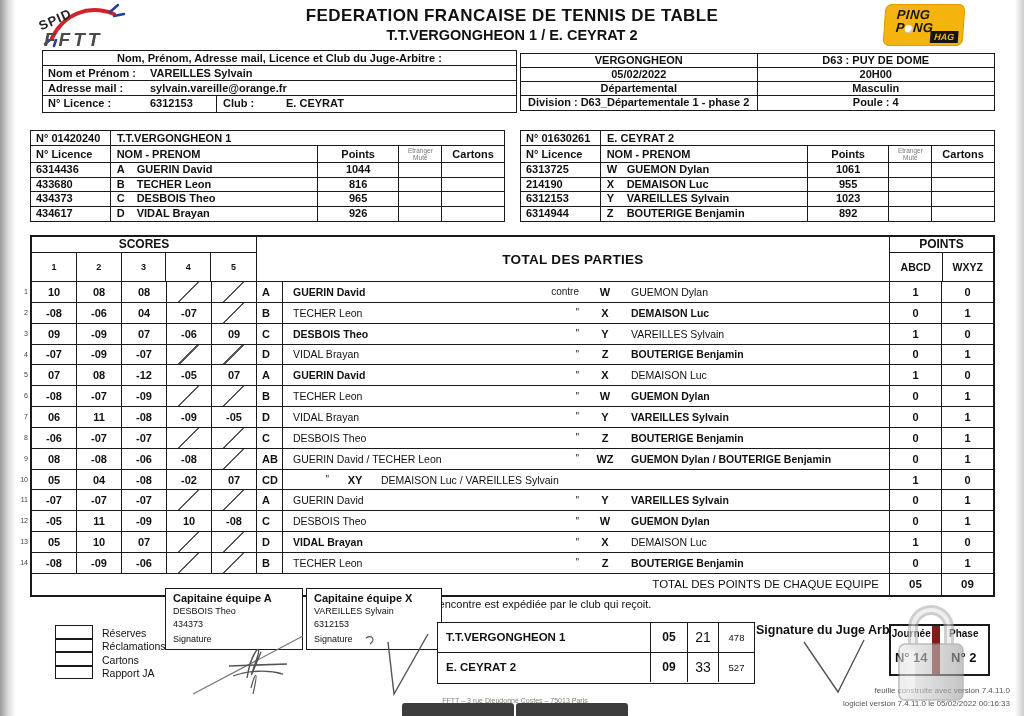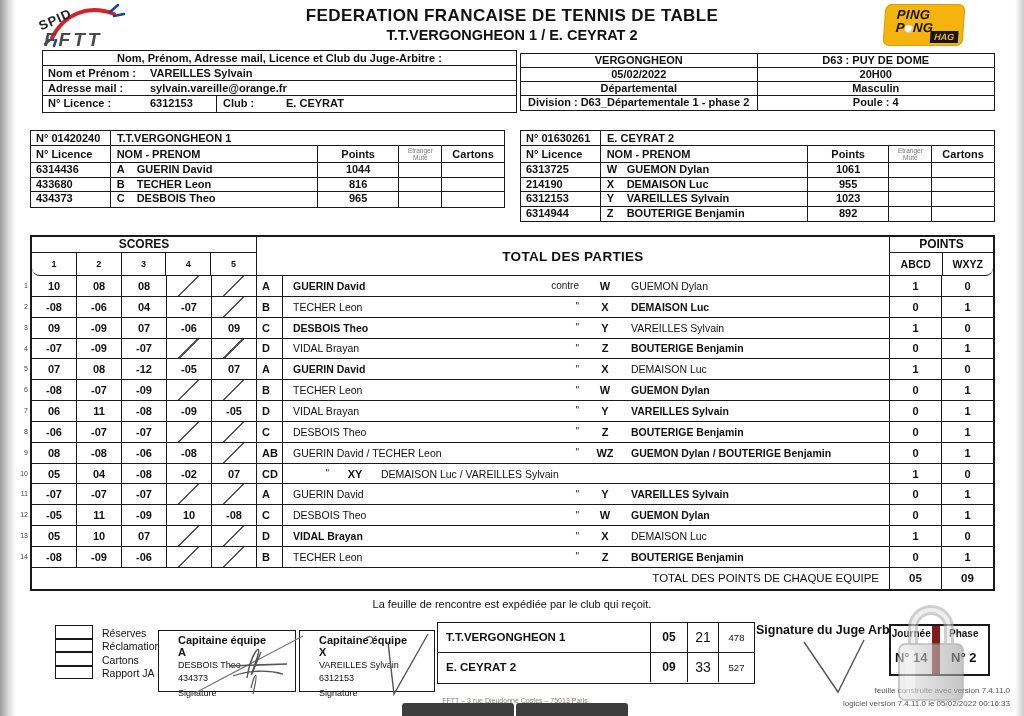--- a/index.html
+++ b/index.html
@@ -71,21 +71,21 @@
   .c-lic{width:80px;padding-left:5px;border-right:1.5px solid #1a1a1a;}
   .c-name{width:208px;padding-left:6px;border-right:1.5px solid #1a1a1a;}
   .c-pts{width:82px;text-align:center;border-right:1.5px solid #1a1a1a;}
   .c-etr{width:43px;text-align:center;border-right:1.5px solid #1a1a1a;}
   .c-cart{width:62px;text-align:center;}
   .etr-head{font-size:6.5px;font-weight:normal;color:#777;line-height:7px;padding-top:1px;}
   .p-letter{display:inline-block;width:20px;}
 
   
   .mtable{left:30px;top:235px;width:965px;border:2px solid #1a1a1a;}
-  .mhead{display:flex;height:39px;border-bottom:1.5px solid #1a1a1a;border-radius:8px;}
+  .mhead{display:flex;height:45px;border-bottom:1.5px solid #1a1a1a;}
   .mh-scores{width:225px;border-right:1.5px solid #1a1a1a;display:flex;flex-direction:column;}
   .mh-scores-label{height:16px;line-height:15px;text-align:center;font-weight:bold;
     font-size:12px;border-bottom:1px solid #1a1a1a;}
   .mh-nums{display:flex;flex:1;}
   .mh-num{width:45px;text-align:center;font-size:9px;font-weight:bold;
     border-right:1px solid #1a1a1a;display:flex;align-items:center;justify-content:center;}
   .mh-num:last-child{border-right:none;}
   .mh-ordre{flex:1;display:flex;align-items:center;justify-content:center;
     font-weight:bold;font-size:13.5px;letter-spacing:.3px;}
   .mh-points{width:104px;border-left:1.5px solid #1a1a1a;display:flex;flex-direction:column;}
@@ -122,21 +122,21 @@
     justify-content:center;font-weight:bold;font-size:11.5px;}
 
   
   .note{position:absolute;left:0;right:0;top:598px;text-align:center;font-size:11px;}
 
   .checks{position:absolute;left:55px;top:626px;}
   .chkrow{display:flex;align-items:center;height:13.5px;}
   .chkbox{width:38px;height:13.5px;border:1.5px solid #1a1a1a;margin-top:-1.5px;background:#fff;}
   .chklabel{font-size:10.5px;padding-left:9px;}
 
-  .cap{top:630px;height:62px;padding:3px 19px;font-size:9px;}
+  .cap{top:588px;height:62px;padding:3px 7px;font-size:9px;margin-left:7px;}
   .cap.a{left:158px;width:138px;}
   .cap.x{left:299px;width:136px;}
   .cap-title{font-size:11px;font-weight:bold;margin-bottom:2px;}
   .cap-lic{margin-top:3px;}
   .cap-sig{margin-top:5px;}
 
   .results{left:437px;top:622px;width:318px;height:62px;}
   .res-row{display:flex;height:29.5px;border-bottom:1.5px solid #1a1a1a;}
   .res-row:last-child{border-bottom:none;}
   .res-team{width:213px;display:flex;align-items:center;padding-left:8px;
@@ -255,20 +255,27 @@
     <div class="c-lic">433680</div>
     <div class="c-name"><span class="p-letter">B</span><span>TECHER  Leon</span></div>
     <div class="c-pts">816</div>
     <div class="c-etr"></div>
     <div class="c-cart"></div>
   </div>
       <div class="r-row">
     <div class="c-lic">434373</div>
     <div class="c-name"><span class="p-letter">C</span><span>DESBOIS  Theo</span></div>
     <div class="c-pts">965</div>
+    <div class="c-etr"></div>
+    <div class="c-cart"></div>
+  </div>
+      <div class="r-row">
+    <div class="c-lic">434617</div>
+    <div class="c-name"><span class="p-letter">D</span><span>VIDAL  Brayan</span></div>
+    <div class="c-pts">926</div>
     <div class="c-etr"></div>
     <div class="c-cart"></div>
   </div>
     </div>
 </div>
 
 <div class="box roster right">
   <div class="r-title">
     <div class="no">N° 01630261</div>
     <div class="club">E. CEYRAT 2</div>

